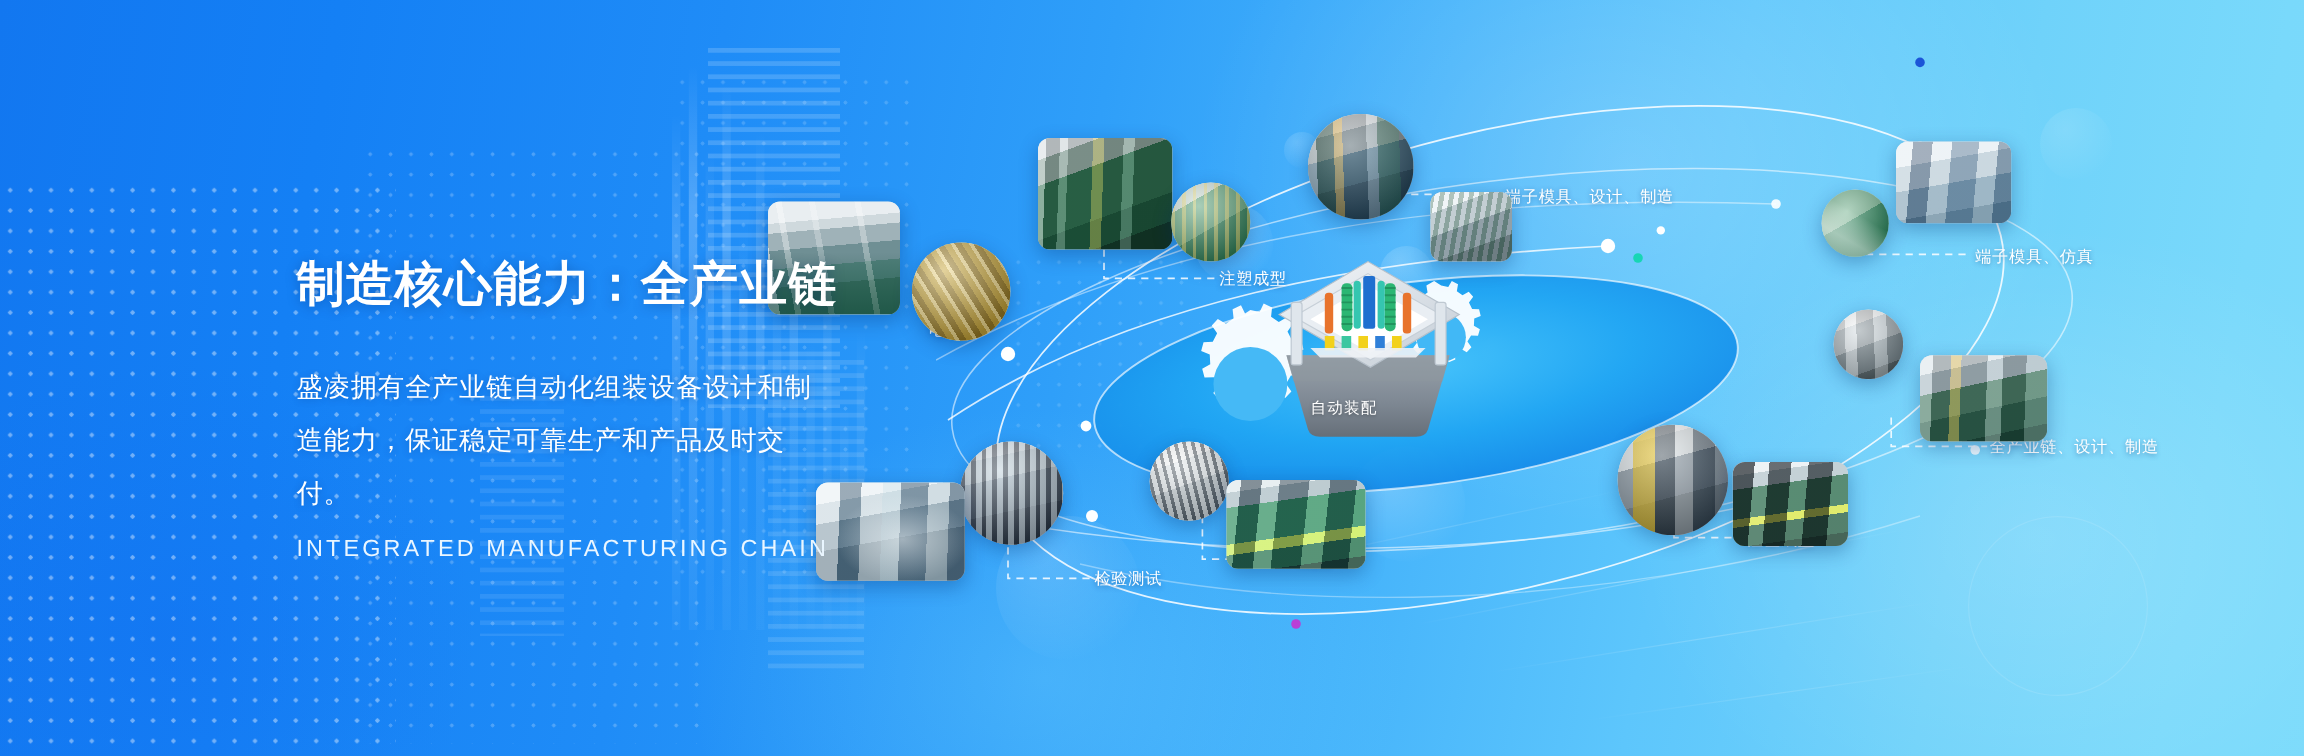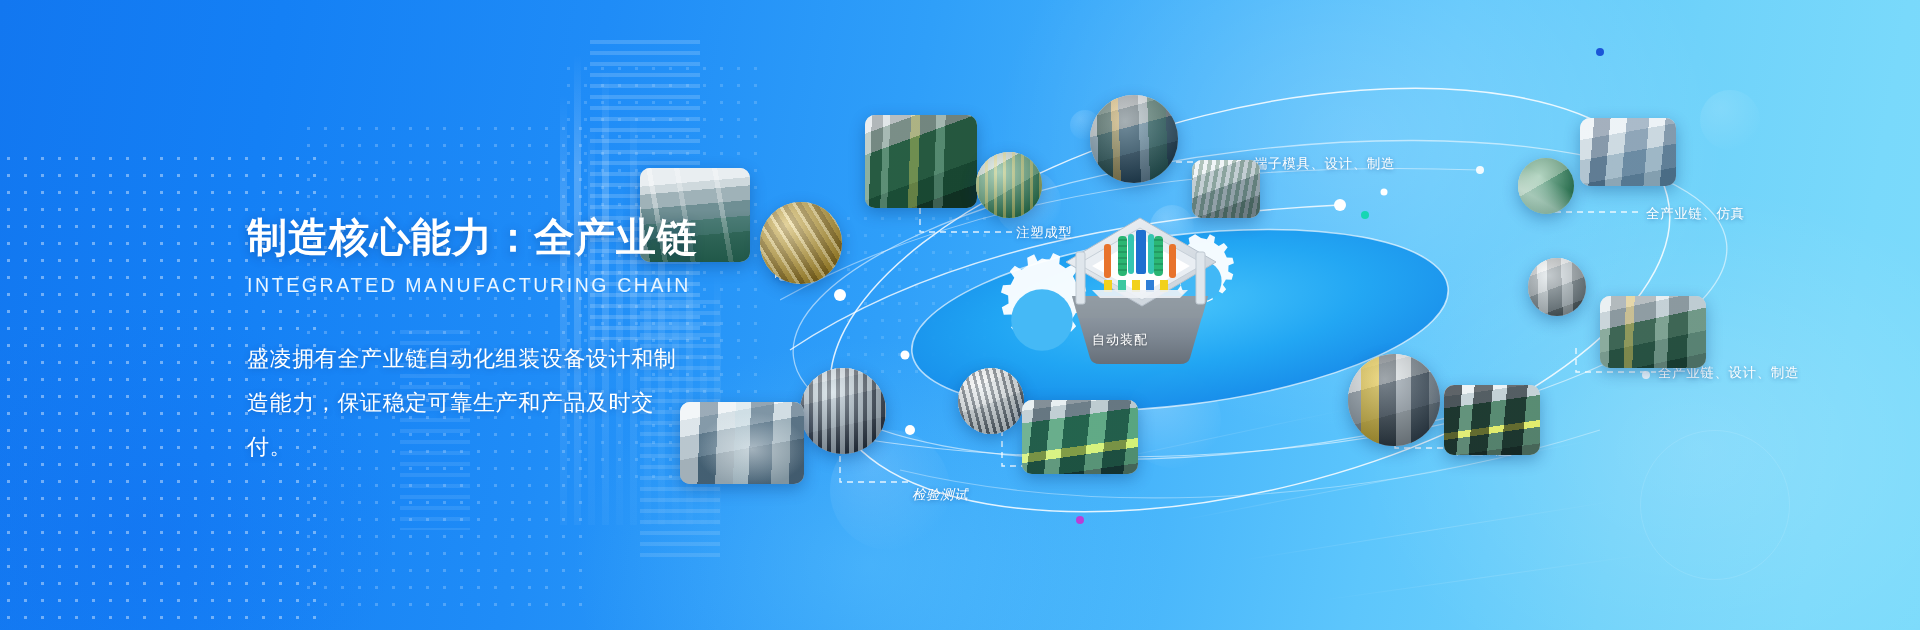--- a/index.html
+++ b/index.html
@@ -145,22 +145,22 @@
   <div class="bubble ring" style="left:1640px;top:430px;width:150px;height:150px;opacity:.5"></div>
   <div class="bubble" style="left:1700px;top:90px;width:60px;height:60px;opacity:.5"></div>
 
   <div class="streak" style="left:1180px;top:520px;width:420px;transform:rotate(-11deg);opacity:.55"></div>
   <div class="streak" style="left:1240px;top:560px;width:380px;transform:rotate(-9deg);opacity:.4"></div>
   <div class="streak" style="left:1320px;top:600px;width:330px;transform:rotate(-8deg);opacity:.3"></div>
   <div class="streak" style="left:1060px;top:470px;width:300px;transform:rotate(-12deg);opacity:.3"></div>
 
   <div id="copy">
     <div id="headline">制造核心能力：全产业链</div>
+    <div id="bodytext">盛凌拥有全产业链自动化组装设备设计和制造能力，保证稳定可靠生产和产品及时交付。</div>
     <div id="subhead">INTEGRATED MANUFACTURING CHAIN</div>
-    <div id="bodytext">盛凌拥有全产业链自动化组装设备设计和制造能力，保证稳定可靠生产和产品及时交付。</div>
   </div>
 
   <div id="diagram">
 
     <svg width="1140" height="630" viewBox="0 0 1140 630">
       <defs>
         <radialGradient id="hubg" cx="50%" cy="42%" r="62%">
           <stop offset="0%" stop-color="#45c3fb"></stop>
           <stop offset="55%" stop-color="#1fa5f3"></stop>
           <stop offset="100%" stop-color="#1488e8"></stop>
@@ -323,21 +323,21 @@
       <div class="px" style="background:linear-gradient(160deg,#eef3f6 0 22%,#b9c6cc 22% 46%,#7f919a 46% 72%,#56686f 72% 100%);"></div>
       <div class="px" style="background:
         repeating-linear-gradient(100deg, rgba(40,90,60,.45) 0 4px, rgba(255,255,255,.2) 4px 8px);opacity:.7"></div>
     </div>
 
     <div class="thumb round" style="left:738px;top:158px;width:56px;height:56px;">
       <div class="px" style="background:linear-gradient(150deg,#8fdcb0 0 45%,#2f9f6a 45% 100%);"></div>
       <div class="px" style="background:linear-gradient(30deg, rgba(255,255,255,.55) 0 30%, rgba(0,0,0,.2) 60%);"></div>
       <div class="px" style="background:radial-gradient(circle at 38% 32%, rgba(255,255,255,.45), rgba(0,0,0,.2) 80%);"></div>
     </div>
-    <div class="caption dark" style="left:866px;top:205px;color:#ffffff;">全产业链、仿真</div>
+    <div class="caption dark" style="left:866px;top:205px;color:#ffffff;">端子模具、仿真</div>
 
     <div class="thumb" style="left:800px;top:118px;width:96px;height:68px;">
       <div class="px" style="background:linear-gradient(170deg,#e6eef3 0 26%,#b9cbd6 26% 50%,#7e9fb3 50% 78%,#5a7f95 78% 100%);"></div>
       <div class="px" style="background:
         linear-gradient(95deg, rgba(255,255,255,.4) 0 14%, rgba(40,60,90,.35) 14% 30%, rgba(255,255,255,.3) 30% 46%, rgba(80,110,140,.4) 46% 68%, rgba(255,255,255,.25) 68% 84%, rgba(50,80,110,.4) 84%);"></div>
     </div>
 
     <div class="thumb round" style="left:748px;top:258px;width:58px;height:58px;">
       <div class="px" style="background:linear-gradient(160deg,#f2f6f8 0 24%,#c3d0d7 24% 50%,#8a9ca5 50% 78%,#5f7077 78% 100%);"></div>
       <div class="px" style="background:linear-gradient(88deg, rgba(0,0,0,.18) 0 18%, rgba(255,255,255,.4) 18% 34%, rgba(0,0,0,.2) 34% 58%, rgba(255,255,255,.3) 58% 76%, rgba(0,0,0,.2) 76%);"></div>
@@ -377,21 +377,21 @@
       <div class="px" style="background:
         linear-gradient(96deg, rgba(255,255,255,.32) 0 10%, rgba(20,35,50,.45) 10% 24%, rgba(255,255,255,.28) 24% 36%, rgba(20,35,50,.4) 36% 56%, rgba(255,255,255,.24) 56% 70%, rgba(20,35,50,.45) 70% 88%, rgba(255,255,255,.2) 88%);"></div>
     </div>
 
     <div class="thumb round" style="left:20px;top:368px;width:86px;height:86px;">
       <div class="px" style="background:linear-gradient(168deg,#eef3f6 0 18%,#b9c8d0 18% 36%,#6b8090 36% 64%,#47596a 64% 100%);"></div>
       <div class="px" style="background:
         repeating-linear-gradient(90deg, rgba(20,30,45,.85) 0 4px, rgba(210,225,235,.85) 4px 9px);opacity:.75"></div>
       <div class="px" style="background:radial-gradient(circle at 38% 28%, rgba(255,255,255,.4), rgba(0,0,0,.26) 80%);"></div>
     </div>
-    <div class="caption" style="left:132px;top:486px;font-style:italic;">检验测试</div>
+    <div class="caption" style="left:132px;top:474px;">检验测试</div>
 
     <div class="thumb" style="left:-100px;top:402px;width:124px;height:82px;">
       <div class="px" style="background:linear-gradient(170deg,#e8eff3 0 18%,#c2d2da 18% 34%,#7f98a6 34% 56%,#56707f 56% 100%);"></div>
       <div class="px" style="background:
         linear-gradient(92deg, rgba(255,255,255,.45) 0 16%, rgba(40,70,95,.4) 16% 30%, rgba(255,255,255,.35) 30% 44%, rgba(220,235,240,.5) 44% 56%, rgba(45,75,100,.45) 56% 74%, rgba(255,255,255,.25) 74% 88%, rgba(35,60,85,.4) 88%);"></div>
       <div class="px" style="background:radial-gradient(ellipse at 58% 58%, rgba(240,245,248,.55), rgba(0,0,0,0) 55%);"></div>
     </div>
 
   </div>
 </div>

